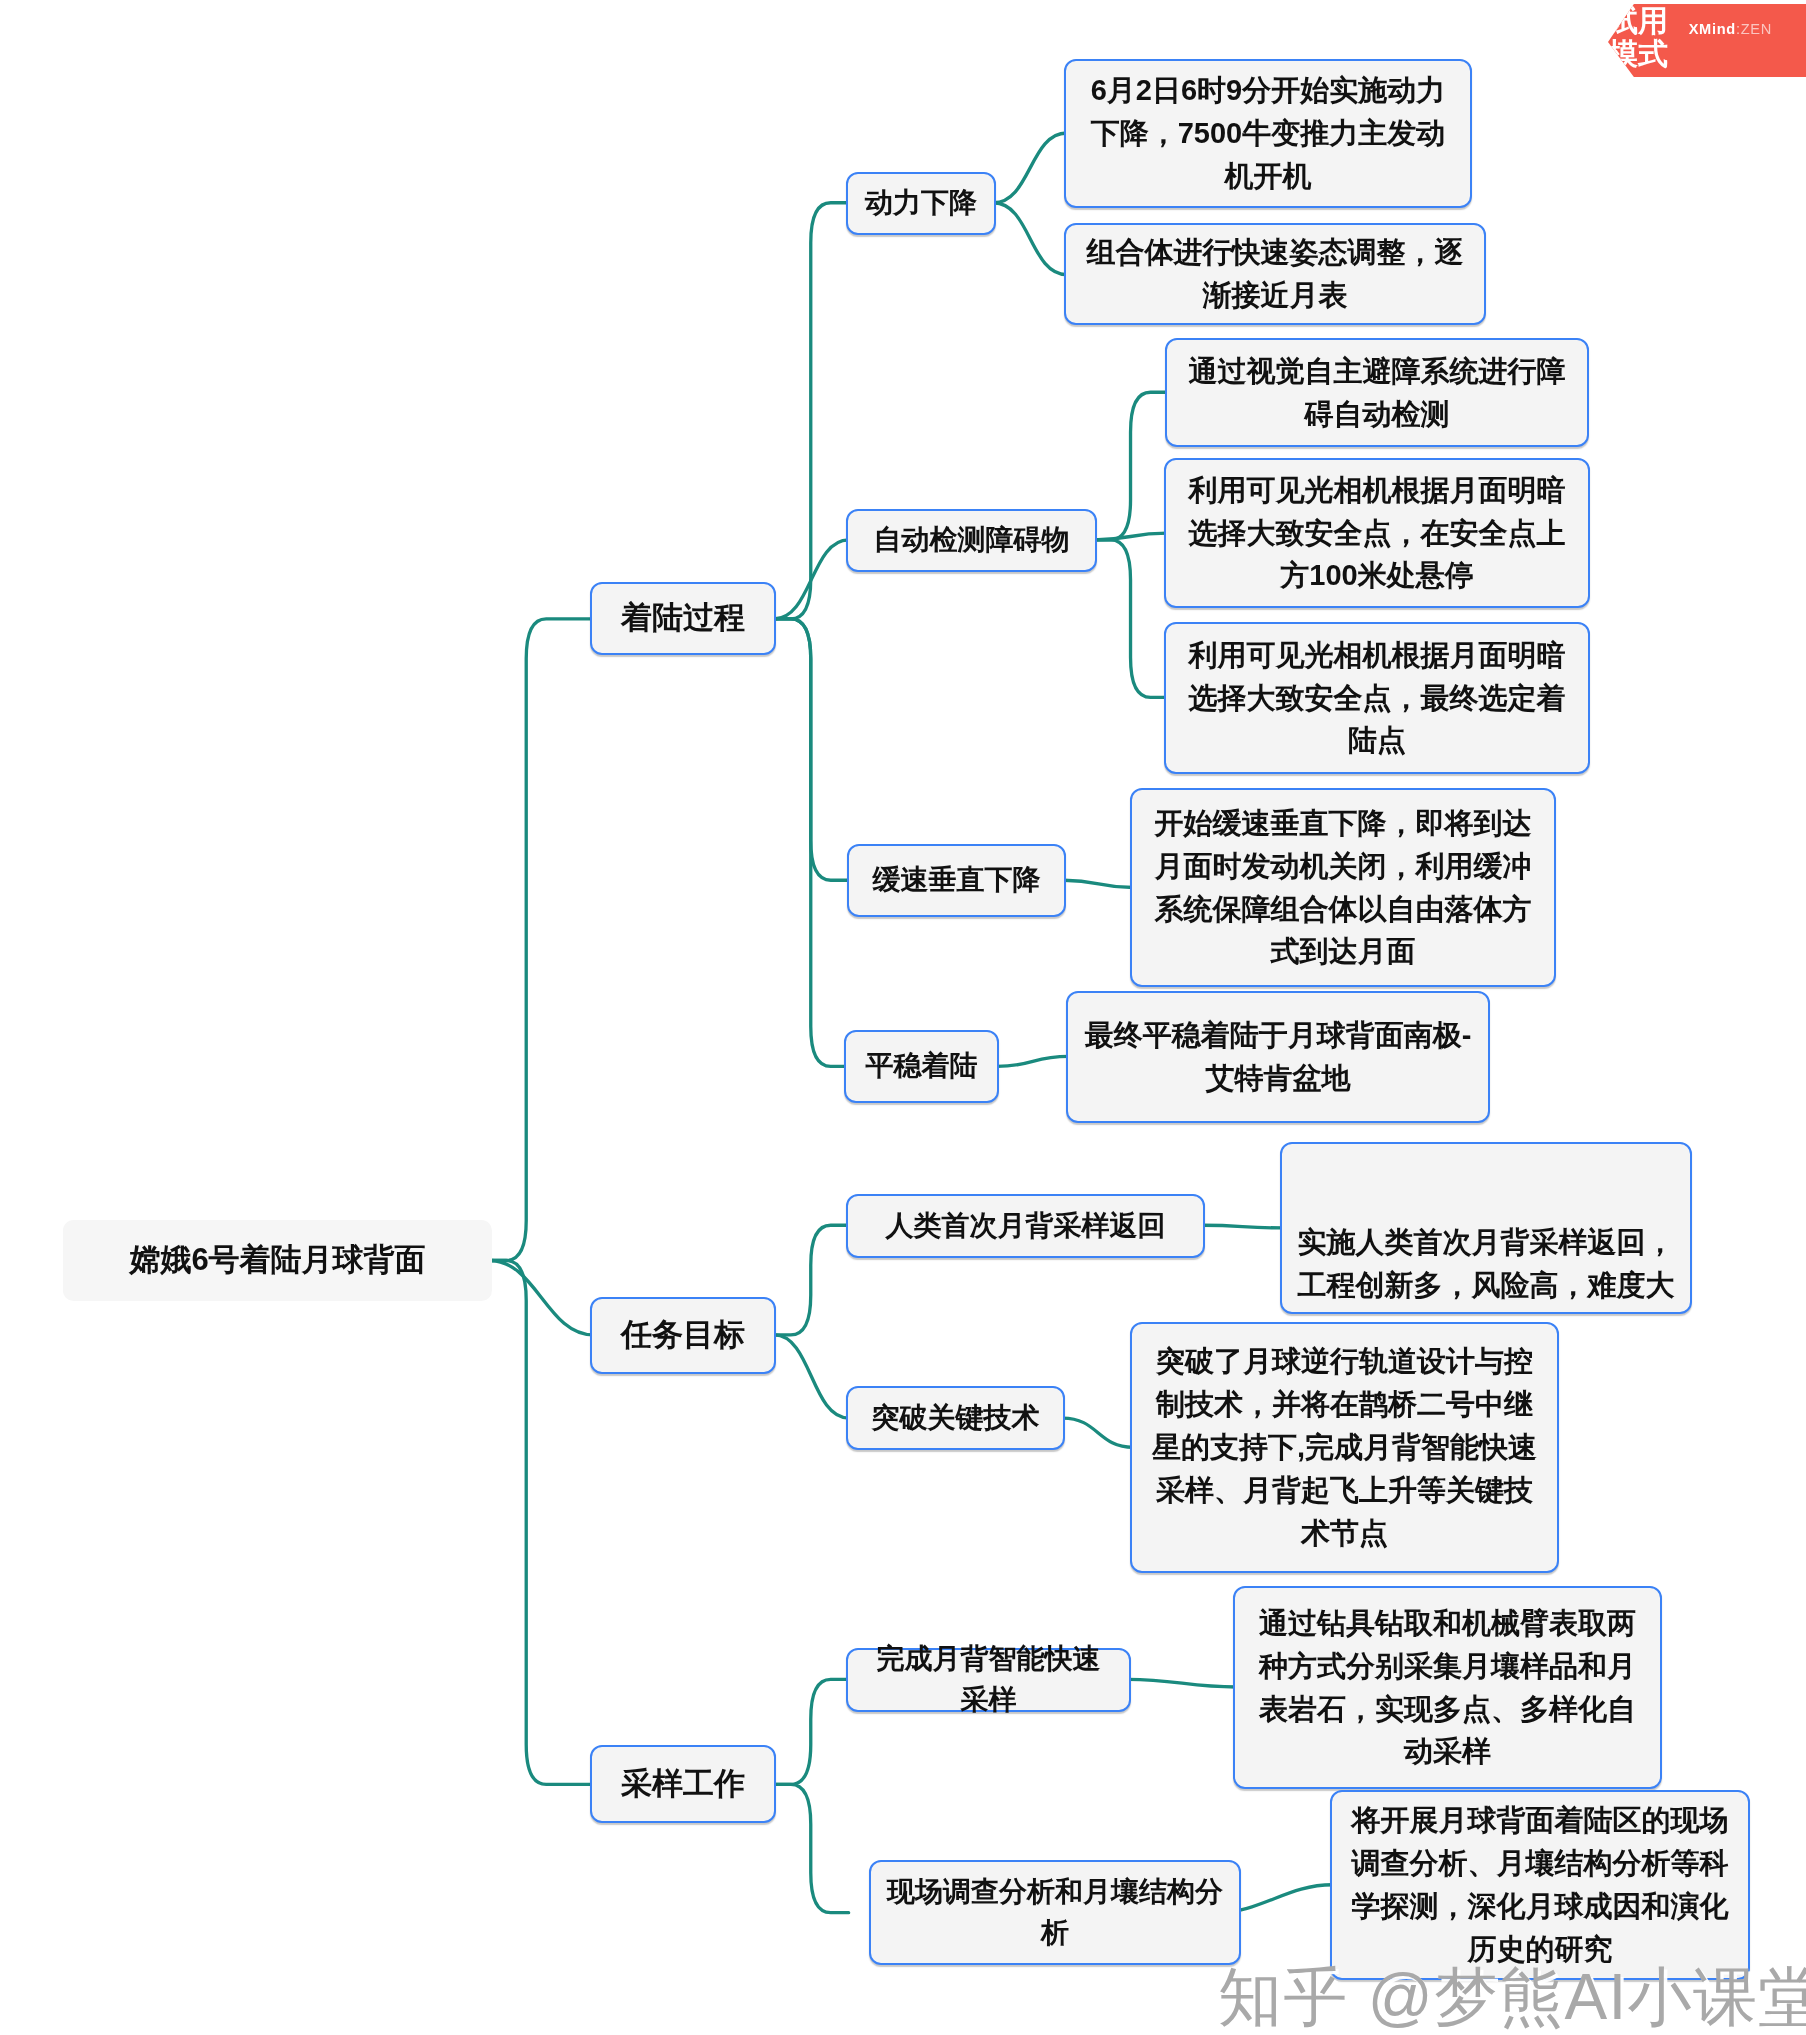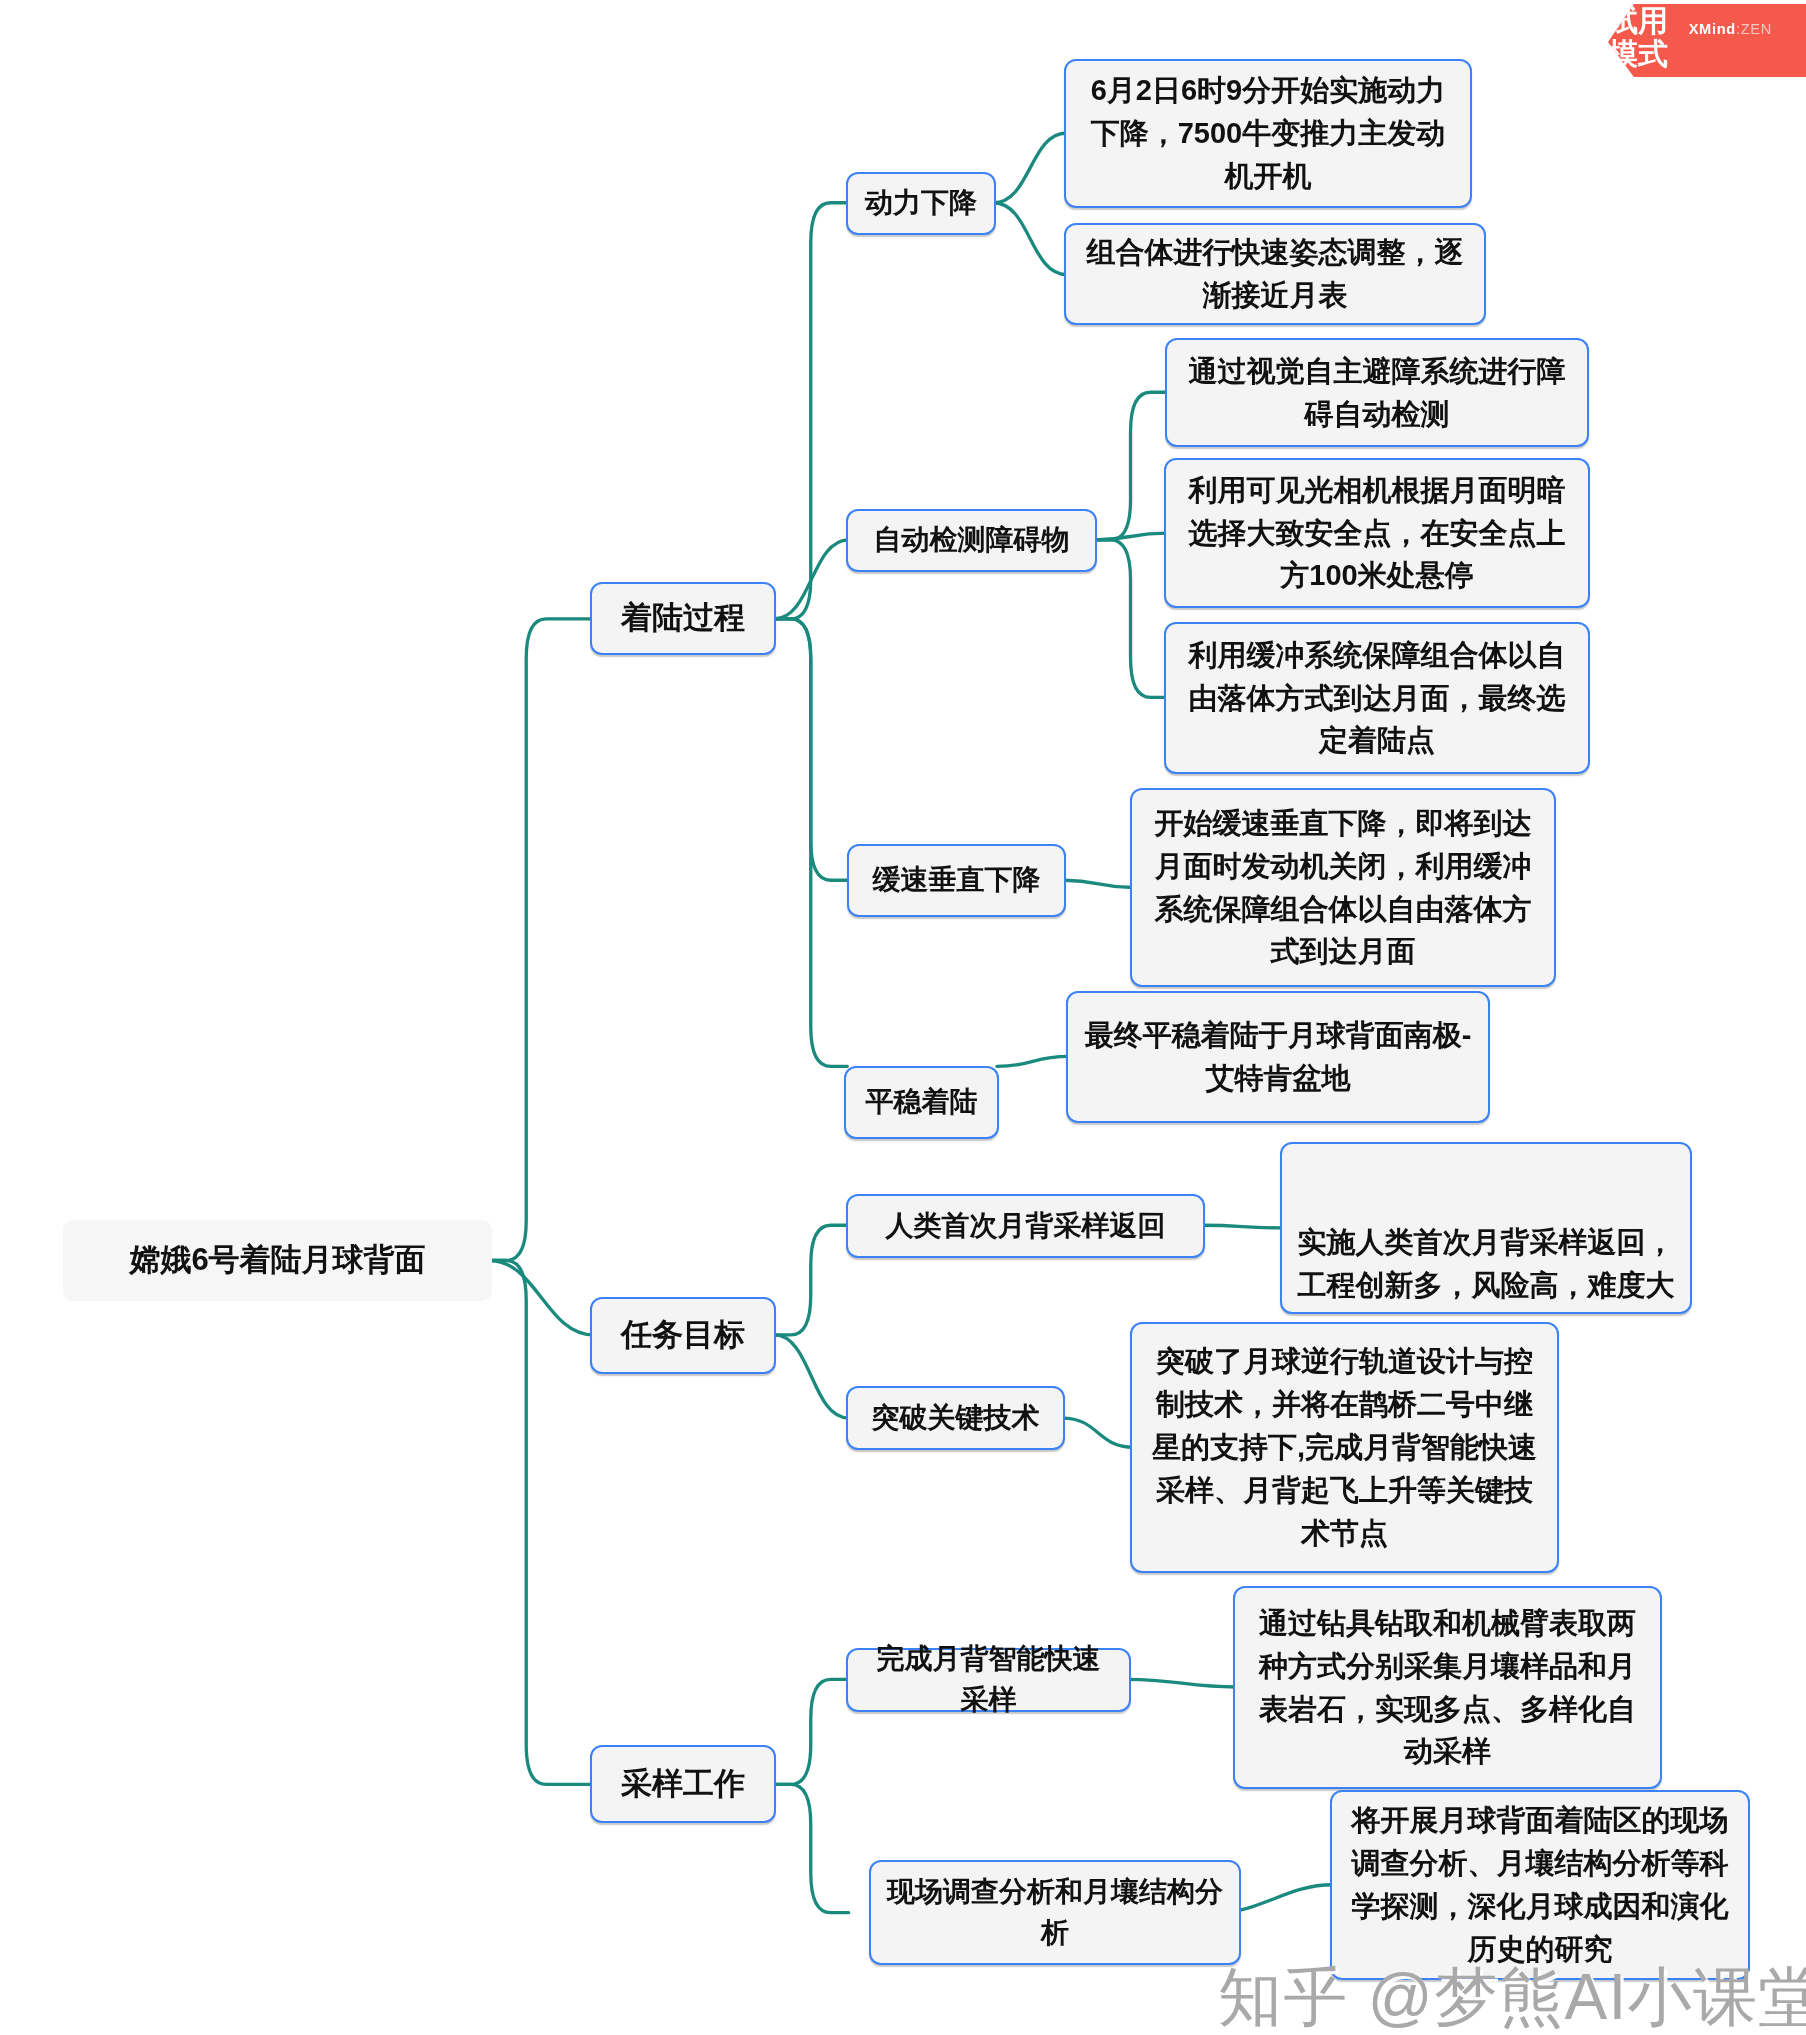--- a/index.html
+++ b/index.html
@@ -81,21 +81,21 @@
 
   <div class="node lv3" id="n-s1" style="left:846px;top:172px;width:150px;height:63px;">
     <span>动力下降</span>
   </div>
   <div class="node lv3" id="n-s2" style="left:846px;top:509px;width:251px;height:63px;">
     <span>自动检测障碍物</span>
   </div>
   <div class="node lv3" id="n-s3" style="left:847px;top:844px;width:219px;height:73px;">
     <span>缓速垂直下降</span>
   </div>
-  <div class="node lv3" id="n-s4" style="left:844px;top:1066px;width:155px;height:73px;">
+  <div class="node lv3" id="n-s4" style="left:844px;top:1030px;width:155px;height:73px;">
     <span>平稳着陆</span>
   </div>
   <div class="node lv3" id="n-s5" style="left:846px;top:1194px;width:359px;height:64px;">
     <span>人类首次月背采样返回</span>
   </div>
   <div class="node lv3" id="n-s6" style="left:846px;top:1386px;width:219px;height:64px;">
     <span>突破关键技术</span>
   </div>
   <div class="node lv3" id="n-s7" style="left:846px;top:1648px;width:285px;height:64px;">
     <span>完成月背智能快速采样</span>
@@ -110,21 +110,21 @@
   <div class="node leaf" id="n-l2" style="left:1064px;top:223px;width:422px;height:102px;">
     <span>组合体进行快速姿态调整，逐渐接近月表</span>
   </div>
   <div class="node leaf" id="n-l3" style="left:1165px;top:338px;width:424px;height:109px;">
     <span>通过视觉自主避障系统进行障碍自动检测</span>
   </div>
   <div class="node leaf" id="n-l4" style="left:1164px;top:458px;width:426px;height:150px;">
     <span>利用可见光相机根据月面明暗选择大致安全点，在安全点上方100米处悬停</span>
   </div>
   <div class="node leaf" id="n-l5" style="left:1164px;top:622px;width:426px;height:152px;">
-    <span>利用缓冲系统保障组合体以自由落体方式到达月面，最终选定着陆点</span>
+    <span>利用可见光相机根据月面明暗选择大致安全点，最终选定着陆点</span>
   </div>
   <div class="node leaf" id="n-l6" style="left:1130px;top:788px;width:426px;height:199px;">
     <span>开始缓速垂直下降，即将到达月面时发动机关闭，利用缓冲系统保障组合体以自由落体方式到达月面</span>
   </div>
   <div class="node leaf" id="n-l7" style="left:1066px;top:991px;width:424px;height:132px;">
     <span>最终平稳着陆于月球背面南极-艾特肯盆地</span>
   </div>
   <div class="node leaf" id="n-l8" style="left:1280px;top:1142px;width:412px;height:172px;align-items:flex-end;">
     <span>实施人类首次月背采样返回，工程创新多，风险高，难度大</span>
   </div>

